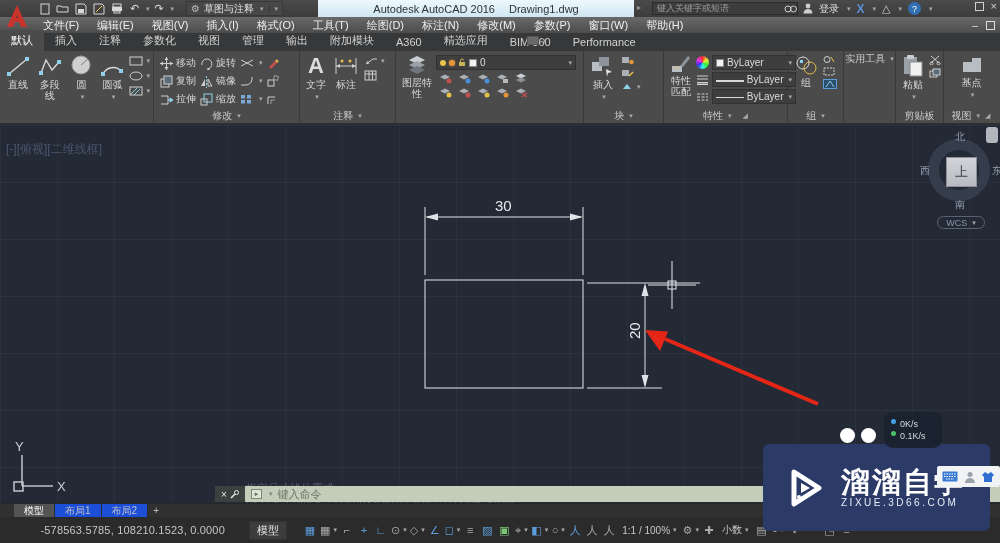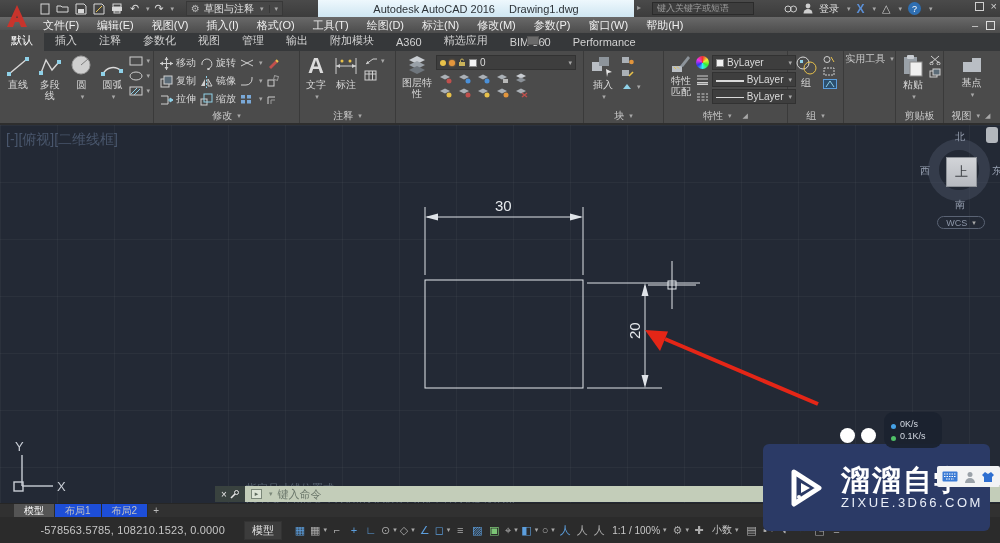--- a/index.html
+++ b/index.html
@@ -6,21 +6,21 @@
   html,body{background:#111}
   body{font-family:"Liberation Sans","DejaVu Sans",sans-serif}
   #app{position:relative;width:1000px;height:543px;overflow:hidden;background:#232935;user-select:none}
   .abs{position:absolute}
   .r{display:flex;align-items:center}
   .ddc{font-size:7px;color:#a8a8a8;margin-left:2px}
   
   .titlebar{left:0;top:0;width:1000px;height:17px;background:linear-gradient(#4a4a4a,#3c3c3c)}
   .qat .qi{width:17px;height:15px;display:flex;align-items:center;justify-content:center;color:#d8d8d8;font-size:11px}
   .title-light{left:318px;top:0;width:316px;height:17px;background:linear-gradient(#eef8fd,#cfe6f2);color:#2d3338;font-size:11px;display:flex;align-items:center;justify-content:center;gap:14px;white-space:nowrap}
-  .search{left:652px;top:2px;width:102px;height:13px;background:#3d3d3d;border:1px solid #2b2b2b;color:#9a9a9a;font-size:9px;display:flex;align-items:center;padding:0 4px}
+  .search{left:652px;top:2px;width:146px;height:13px;background:#3d3d3d;border:1px solid #2b2b2b;color:#9a9a9a;font-size:9px;display:flex;align-items:center;padding:0 4px}
   .ic-btn{display:flex;align-items:center;justify-content:center;color:#cfcfcf}
   
   .menubar{left:0;top:17px;width:1000px;height:16px;background:linear-gradient(#696969,#4c4c4c);display:flex;align-items:center;padding-left:34px}
   .menu-item{color:#efefef;font-size:11px;padding:0 9px;height:16px;display:flex;align-items:center;cursor:default}
   .alogo{left:2px;top:1px;width:30px;height:29px;display:flex;align-items:center;justify-content:center;z-index:5}
   
   .rtabs{left:0;top:33px;width:1000px;height:18px;background:#36383a;display:flex;align-items:flex-end}
   .rtab{color:#d2d2d2;font-size:11px;padding:3px 11px 3px;cursor:default}
   .rtab.active{background:#4b4b4b;color:#fff}
   
@@ -30,51 +30,51 @@
   .plabel{height:15px;display:flex;align-items:center;justify-content:center;gap:3px;color:#cbcbcb;font-size:10px}
   .bigtool{display:flex;flex-direction:column;align-items:center;gap:1px;padding:1px 3px;color:#dadada;font-size:10px;line-height:11px;text-align:center}
   .bigtool svg{display:block}
   .smcol{display:flex;flex-direction:column;gap:3px;padding:2px 1px}
   .smi{display:flex;align-items:center;gap:1px;color:#cfcfcf;font-size:10px;line-height:12px}
   .mgrid{display:grid;grid-template-columns:auto auto auto auto;grid-auto-rows:18px;column-gap:4px;align-items:center;padding-top:1px}
   .mtool{display:flex;align-items:center;gap:3px;color:#d6d6d6;font-size:10px;white-space:nowrap}
   .combo{display:flex;align-items:center;background:#3e3e3e;border:1px solid #323232;height:15px;color:#dcdcdc;font-size:10px;padding:0 3px;gap:3px}
   
   .canvas{left:0;top:125px;width:1000px;height:378px;background:#232935;background-image:linear-gradient(rgba(255,255,255,.035) 1px,transparent 1px),linear-gradient(90deg,rgba(255,255,255,.035) 1px,transparent 1px);background-size:57px 57px;overflow:hidden}
-  .vplabel{left:6px;top:6px;color:#49566c;font-size:14px}
+  .vplabel{left:6px;top:16px;color:#49566c;font-size:12px}
   .hist{left:246px;top:323px;color:#55606e;font-size:11px;line-height:11.5px;white-space:pre}
   
   .vc{left:920px;top:5px;width:84px;height:112px}
   .vc-ring{position:absolute;left:8px;top:9px;width:62px;height:62px;border-radius:50%;border:11px solid rgba(72,80,98,.5)}
   .vc-l{position:absolute;color:#98a1b2;font-size:10px}
   .vc-cube{position:absolute;left:26px;top:27px;width:31px;height:30px;background:linear-gradient(#d2d4d8,#b7bac0);border:1px solid #8e9298;color:#3c3f44;font-size:13px;display:flex;align-items:center;justify-content:center}
   .vc-wcs{position:absolute;left:17px;top:86px;width:48px;height:13px;border:1px solid #5a6374;border-radius:7px;color:#8d96a8;font-size:9px;display:flex;align-items:center;justify-content:center;gap:3px}
   
   .cmd{left:215px;top:486px;width:785px;height:16px;display:flex;z-index:10}
   .cmd-dock{width:30px;background:#39423f;display:flex;align-items:center;justify-content:center;gap:3px;color:#e6e6e6;font-size:10px}
   .cmd-main{flex:1;background:#c3cdb9;display:flex;align-items:center;gap:5px;padding:0 6px;color:#6a766a;font-size:11px}
   .cmd-ic{width:11px;height:10px;border:1px solid #7b8779;background:#dde4d6;display:flex;align-items:center;justify-content:center;font-size:7px;color:#5d6a5d}
   
   .ltabs{left:0;top:503px;width:1000px;height:14px;background:#313131;border-top:1px solid #262626;display:flex;align-items:stretch;padding-left:14px}
   .ltab{font-size:10px;color:#c2c2c2;padding:0 10px;display:flex;align-items:center;background:#1d4ed8;border-right:1px solid #2a2a2a}
   .ltab.active{background:#545454;color:#fff}
   .ltab-add{width:16px;display:flex;align-items:center;justify-content:center;color:#bbb;font-size:10px}
   
-  .sbar{left:0;top:517px;width:1000px;height:26px;background:#2b2b2b;display:flex;align-items:center;gap:11px;padding-left:30px}
+  .sbar{left:0;top:517px;width:1000px;height:26px;background:#2b2b2b;display:flex;align-items:center;gap:16px;padding-left:30px}
   .coords{width:195px;text-align:right;color:#c6c6c6;font-size:11px;letter-spacing:.2px}
   .sbtn{color:#e4e4e4;font-size:11px;background:#3c3c3c;border:1px solid #333;padding:1px 7px;margin-left:8px}
   .sic{display:flex;align-items:center;justify-content:center;font-size:11px;min-width:14px;height:18px;gap:1px}
   .sic.txt{font-size:10px;padding:0 3px;white-space:nowrap}
   
   .dotw{position:absolute;width:15px;height:15px;border-radius:50%;background:#fff;z-index:39}
   .wm{left:763px;top:444px;width:227px;height:87px;background:#2b3a66;border-radius:6px;z-index:40;display:flex;align-items:center;padding-left:22px;gap:14px}
   .wm-title{color:#fff;font-size:29px;font-weight:bold;letter-spacing:2px;line-height:30px}
-  .wm-domain{color:#e9eef8;font-size:13px;letter-spacing:2.5px;text-transform:uppercase;margin-top:0}
+  .wm-domain{color:#e9eef8;font-size:10px;letter-spacing:2.5px;text-transform:uppercase;margin-top:0}
   .pill{left:884px;top:412px;width:58px;height:36px;background:rgba(27,34,47,.94);border-radius:9px;z-index:45;display:flex;flex-direction:column;justify-content:center;gap:2px;padding-left:7px}
-  .pill .row{display:flex;align-items:flex-end;gap:4px;color:#d4dae3;font-size:9px}
+  .pill .row{display:flex;align-items:flex-start;gap:4px;color:#d4dae3;font-size:9px}
   .dot{width:5px;height:5px;border-radius:50%}
   .gauge{left:933px;top:402px;width:60px;height:60px;border-radius:50%;z-index:46;background:conic-gradient(from 215deg,#2ec4a5 0deg 140deg,#232c3b 140deg 205deg,#58c15e 205deg 255deg,#232c3b 255deg 360deg);display:flex;align-items:center;justify-content:center}
   .gauge-in{width:48px;height:48px;border-radius:50%;background:#151c29;display:flex;align-items:center;justify-content:center;color:#fff}
   .strip{left:937px;top:466px;width:63px;height:21px;background:#f2f3f4;border-radius:2px;z-index:50;display:flex;align-items:center;justify-content:space-evenly}
   .navbtn{left:986px;top:2px;width:12px;height:16px;background:#cdd0d5;border-radius:3px;opacity:.85;z-index:3}
 </style>
 </head>
 <body>
 
 <div id="app">

